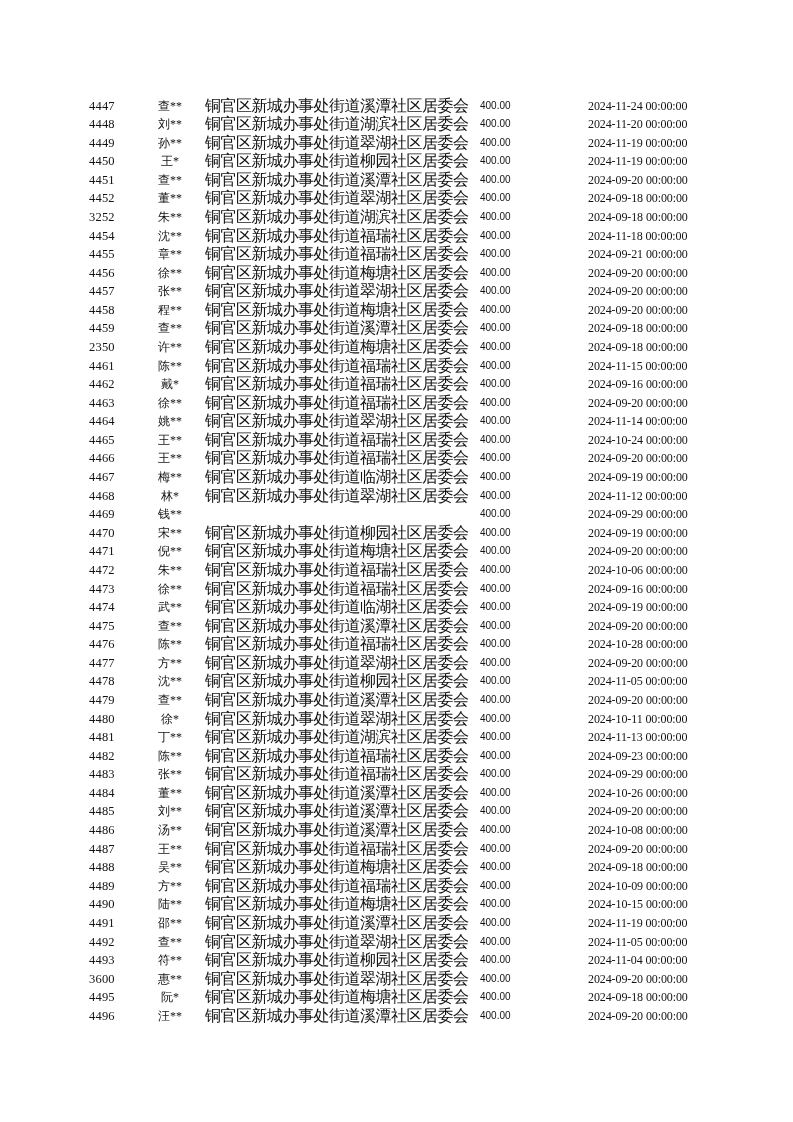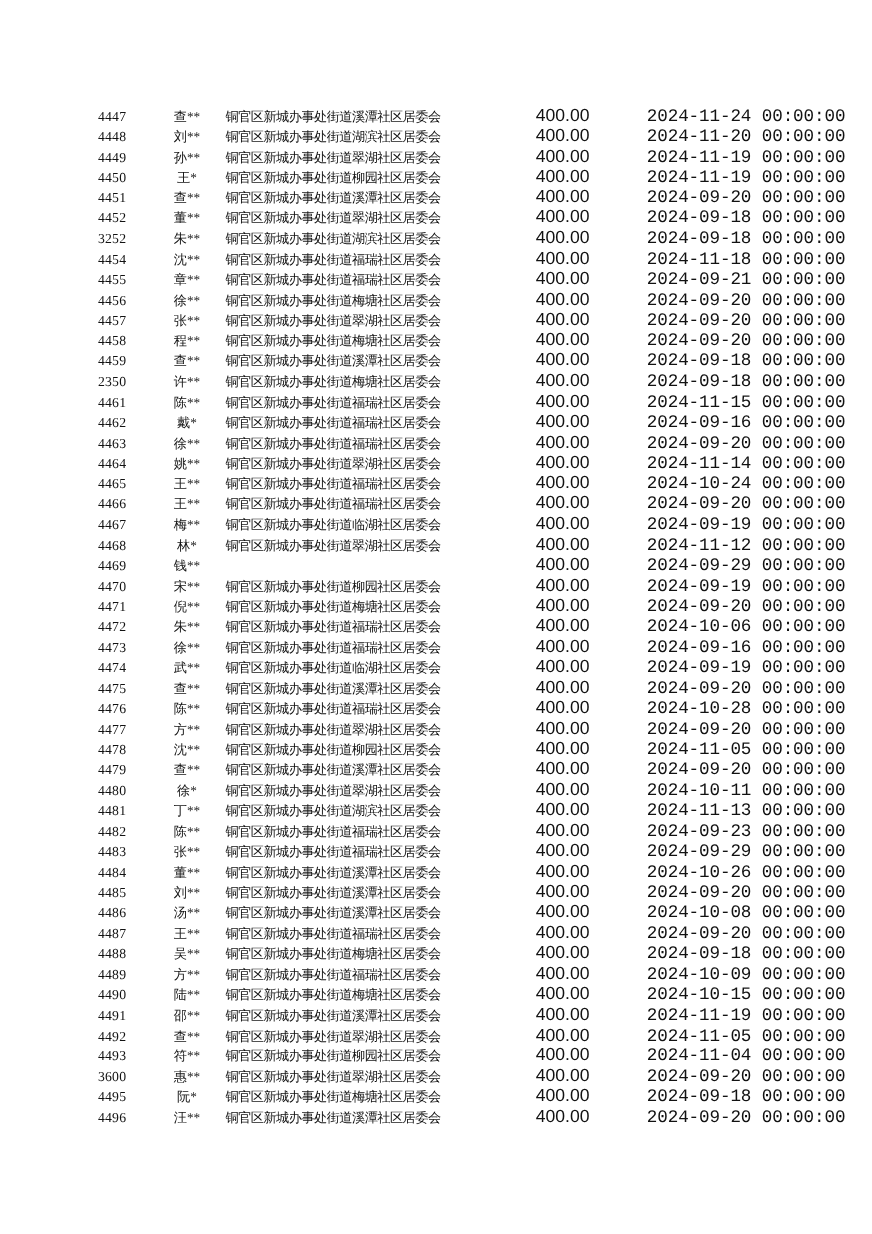--- a/index.html
+++ b/index.html
@@ -43,34 +43,34 @@
   .cell.name {
     left: 144px;
     width: 52px;
     text-align: center;
     font-family: "Liberation Serif", "DejaVu Serif", serif;
     font-size: 12px;
   }
   .cell.org {
     left: 205px;
     font-family: "Liberation Serif", "DejaVu Serif", serif;
-    font-size: 12px;
+    font-size: 16px;
     letter-spacing: -0.5px;
   }
   .cell.amount {
     left: 480px;
     width: 63px;
-    text-align: center;
+    text-align: left;
     font-family: "Liberation Sans", "DejaVu Sans", sans-serif;
-    font-size: 16px;
+    font-size: 10px;
   }
   .cell.datetime {
     left: 588px;
-    font-family: Liberation Mono, monospace;
-    font-size: 16px;
+    font-family: Liberation Serif, serif;
+    font-size: 12px;
     letter-spacing: -0.1px;
   }
 </style>
 </head>
 <body>
 
 <div class="page">
   <div class="rows" id="table-rows">
       <div class="row">
     <div class="cell seq">4447</div>

